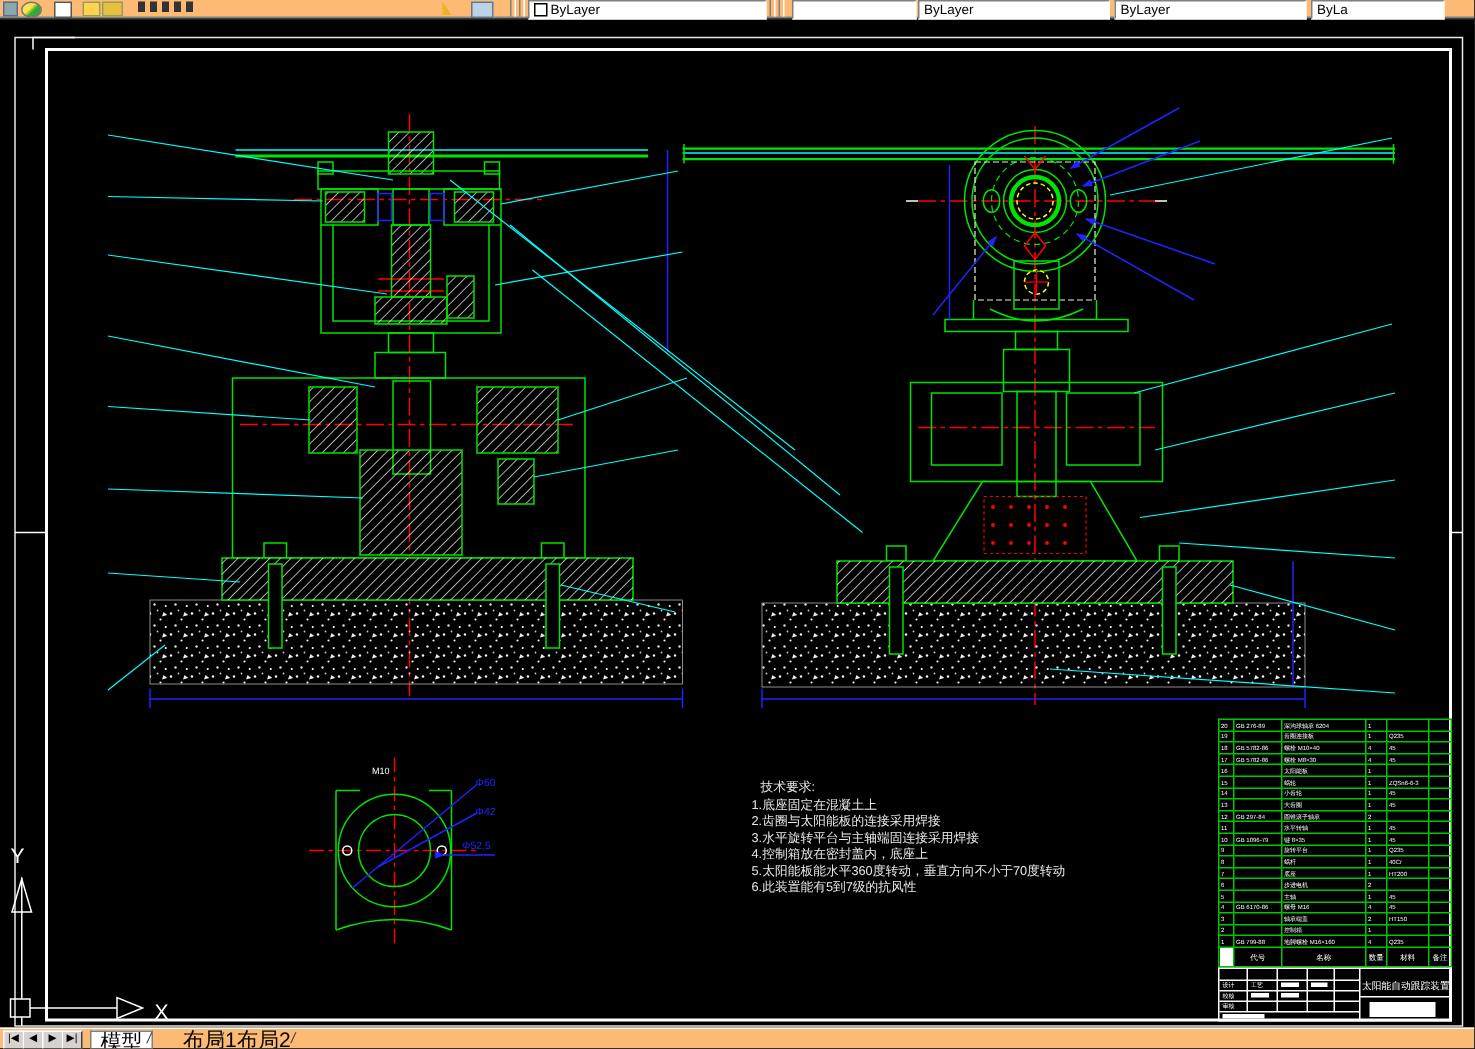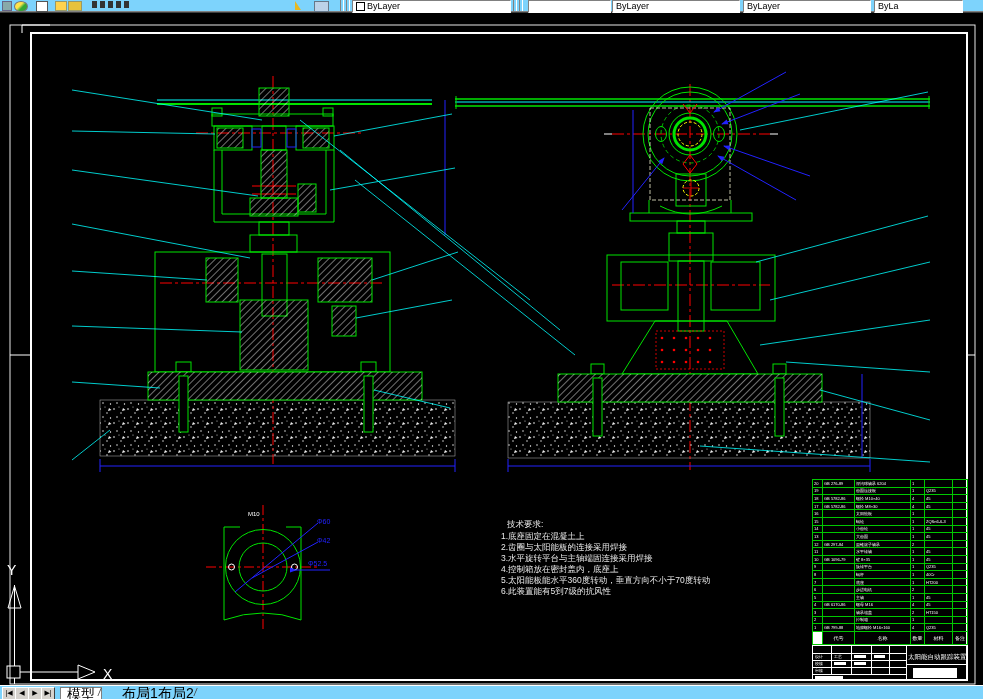--- a/index.html
+++ b/index.html
@@ -1,19 +1,19 @@
 <!DOCTYPE html>
 <html><head>
 <meta charset="utf-8">
 <style>
   html,body{margin:0;padding:0;background:#333;}
   #app{position:relative;width:983px;height:699px;background:#000;overflow:hidden;
        font-family:"Liberation Sans",sans-serif;}
   
-  .chrome{position:absolute;left:0;width:983px;background:#7dd3fc;}
+  .chrome{position:absolute;left:0;width:983px;background:#fdba74;}
   #toolbar{top:0;height:11px;border-bottom:1px solid #808080;box-shadow:0 1px 0 #404040;}
   #statusbar{bottom:0;height:13px;border-top:1px solid #fff;}
   .tbicon{position:absolute;top:1px;}
   .combo{position:absolute;top:0;height:11px;background:#fff;border:1px solid;
          border-color:#808080 #fff #fff #808080;font-size:9px;color:#000;
          line-height:10px;padding-left:3px;overflow:hidden;white-space:nowrap;}
   .swatch{display:inline-block;width:7px;height:7px;background:#fff;border:1px solid #000;
           vertical-align:middle;margin-right:2px;}
   .sep{position:absolute;top:0;width:2px;height:11px;border-left:1px solid #808080;border-right:1px solid #fff;}
   .navbtn{position:absolute;top:1px;width:12px;height:11px;background:#d6d3ce;

